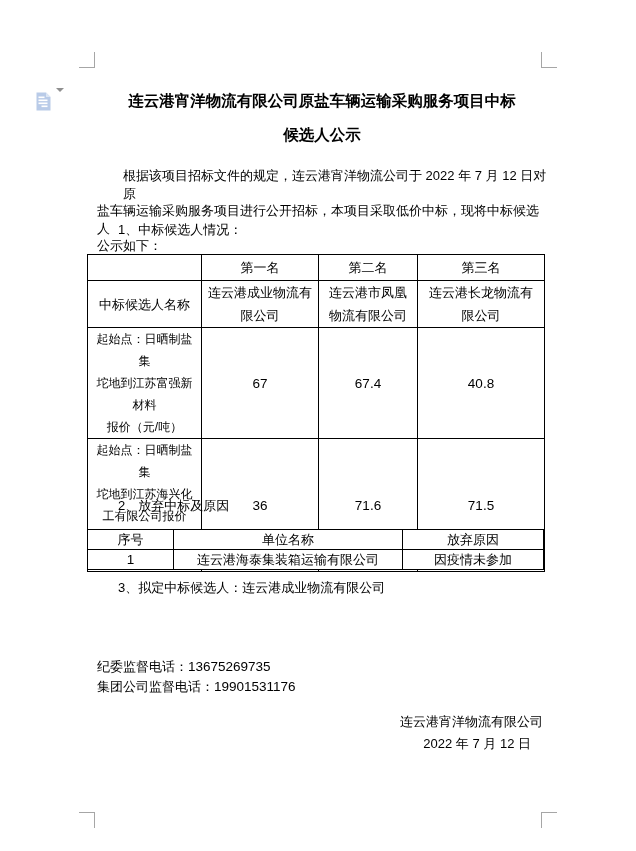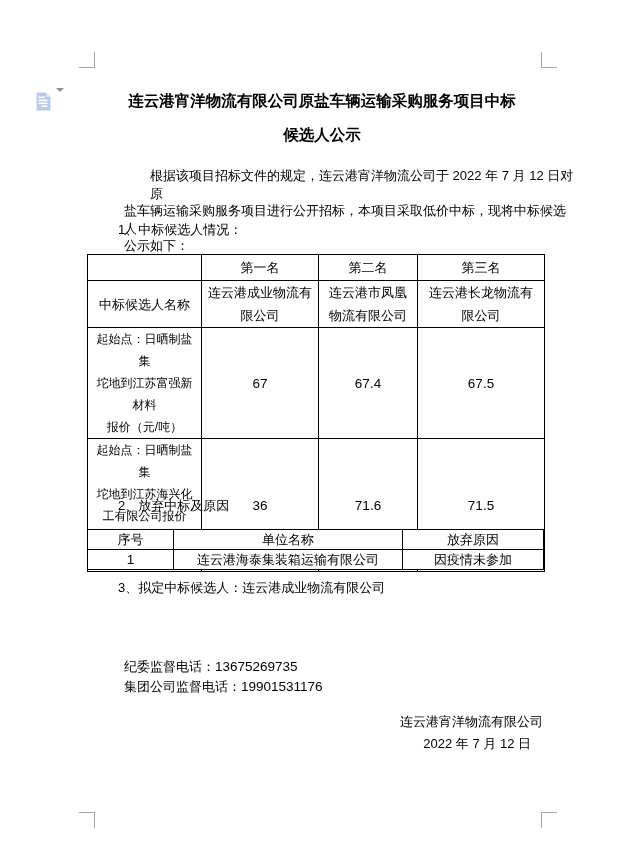--- a/index.html
+++ b/index.html
@@ -23,21 +23,21 @@
   
   .paste-btn { position: absolute; left: 36px; top: 90px; width: 36px; height: 22px; display: flex; align-items: center; gap: 5px; cursor: pointer; }
   .drop-arrow { display: inline-block; width: 9px; }
   .drop-arrow .bar { width: 9px; height: 2px; background: #8f8f8f; margin-bottom: 2px; }
   .drop-arrow .tri { width: 0; height: 0; border-left: 4.5px solid transparent; border-right: 4.5px solid transparent; border-top: 4px solid #8f8f8f; }
 
   .content { position: absolute; left: 97px; width: 450px; }
 
   .title { top: 84px; text-align: center; font-weight: bold; font-size: 15.5px; line-height: 34px; }
 
-  .para { font-size: 13px; margin-left: 27px; }
+  .para { font-size: 13px; }
   .intro { top: 167px; line-height: 17.6px; }
   .closing { top: 600px; line-height: 24.7px; }
   .indent { padding-left: 26px; }
 
   .sec-heading { position: absolute; left: 118px; font-size: 13px; }
   .h1 { top: 221px; }
   .h2 { top: 497px; }
   .h3 { top: 579px; }
 
   table { border-collapse: collapse; position: absolute; table-layout: fixed; background: #fff; margin-top: 12px; }
@@ -118,21 +118,21 @@
       <td class="pre">连云港长龙物流有
 限公司</td>
     </tr>
     <tr class="r2">
       <td class="pre route">起始点：日晒制盐集
 坨地到江苏富强新
 材料
 报价（元/吨）</td>
       <td class="num">67</td>
       <td class="num">67.4</td>
-      <td class="num">67.5</td>
+      <td class="num">40.8</td>
     </tr>
     <tr class="r3">
       <td class="pre route">起始点：日晒制盐集
 坨地到江苏海兴化
 工有限公司报价（元
 /吨）</td>
       <td class="num">36</td>
       <td class="num">71.6</td>
       <td class="num">71.5</td>
     </tr>

